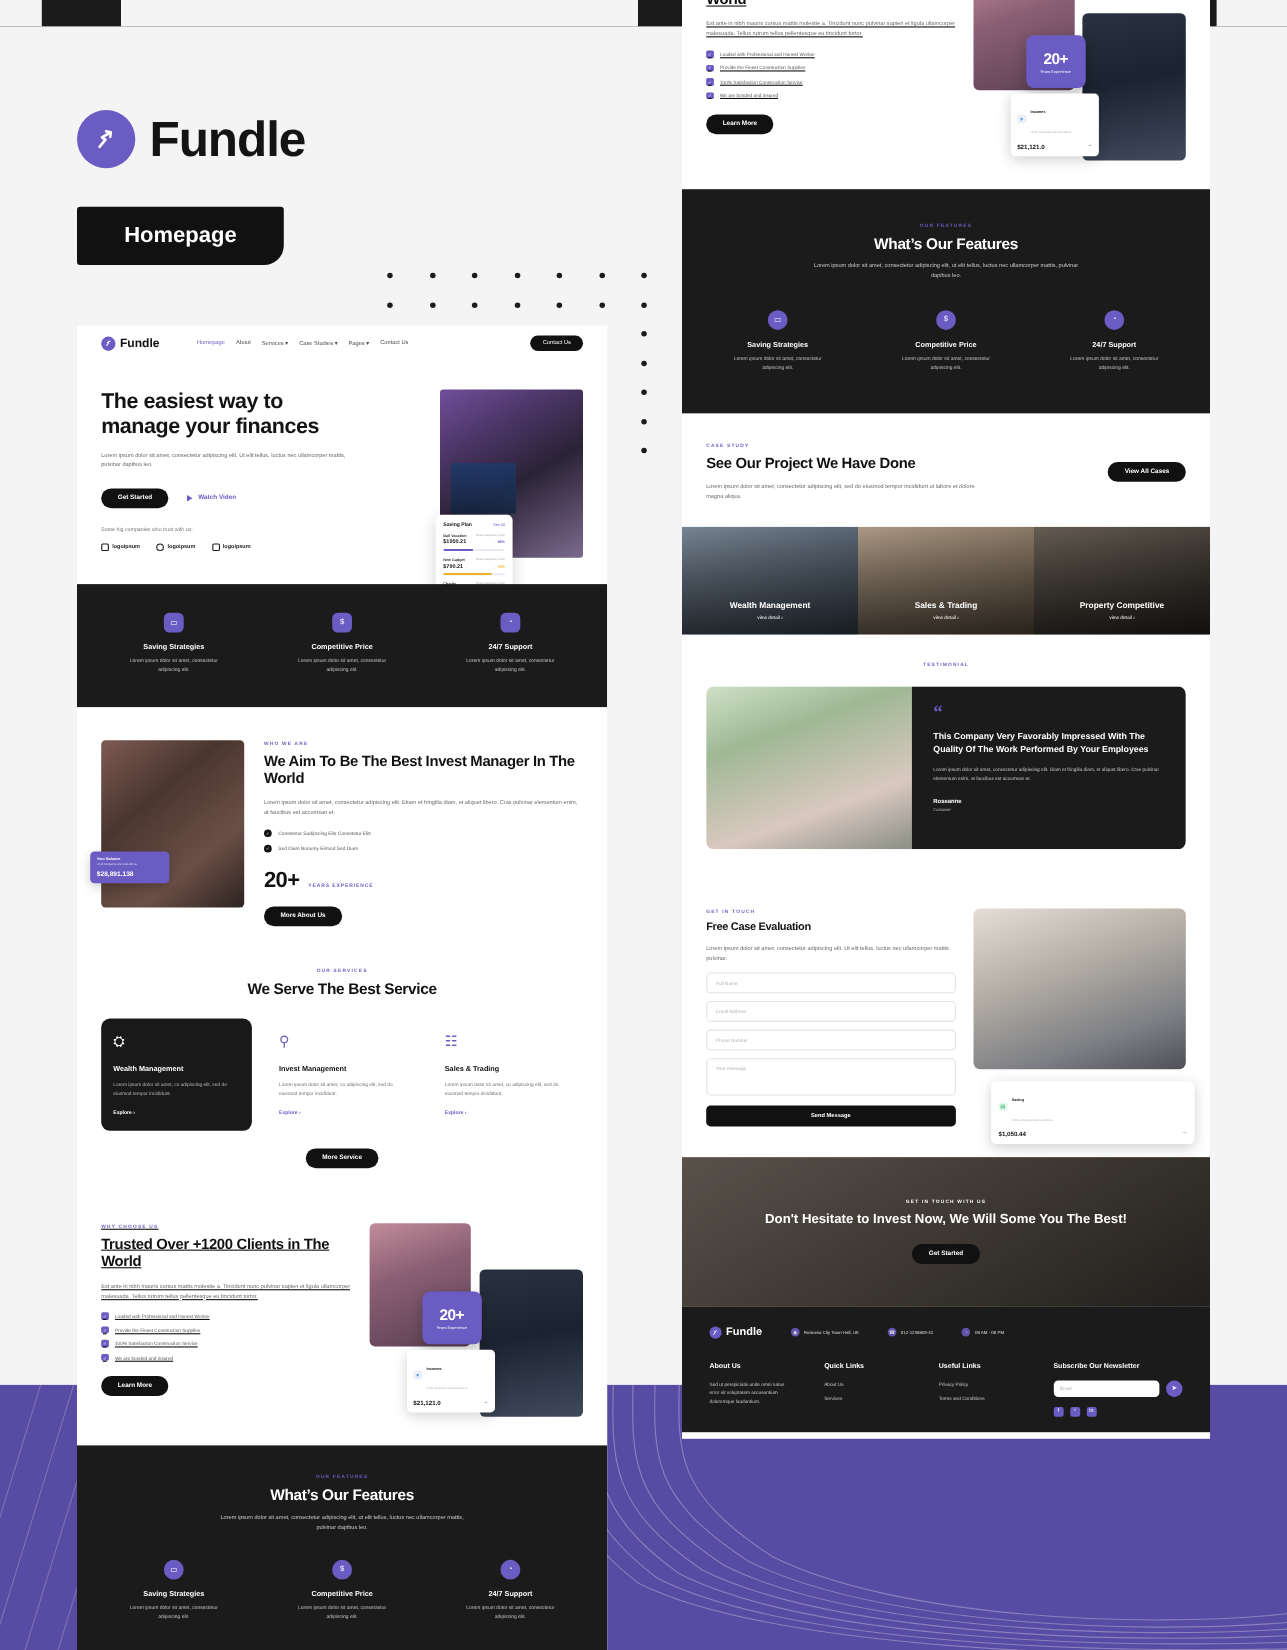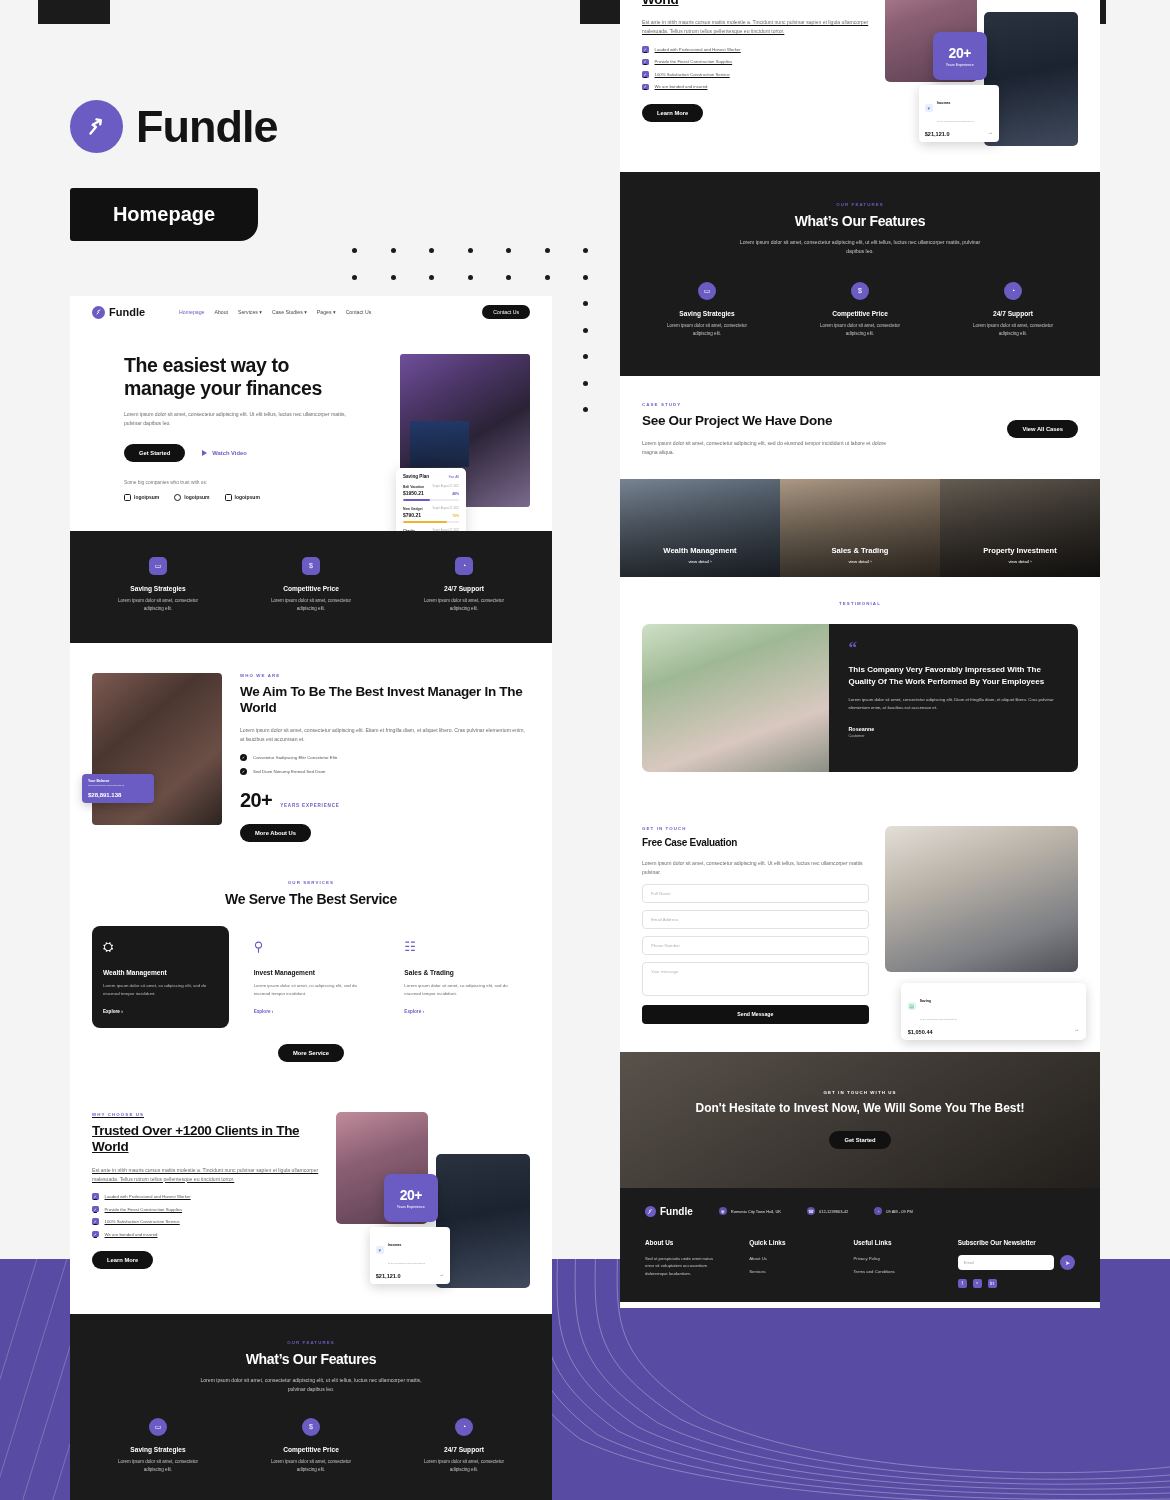--- a/index.html
+++ b/index.html
@@ -46,21 +46,21 @@
   .nav { display:flex; align-items:center; padding:9px 22px; gap:14px; }
   .nav-logo { display:flex; align-items:center; gap:4px; font-size:11px; font-weight:bold; color:#111; }
   .nav-logo .m { width:13px; height:13px; border-radius:50%; background:#6b5cc4; display:flex; align-items:center; justify-content:center; }
   .nav-links { display:flex; gap:10px; margin-left:20px; align-items:center; }
   .nav-links span { font-size:5.2px; color:#4a4a4a; white-space:nowrap; }
   .nav-links span.active { color:#6b5cc4; }
   .nav-cta { margin-left:auto; background:#111; color:#fff; font-size:5.2px; padding:4px 11px; border-radius:20px; }
 
   
   .hero { display:flex; padding:26px 22px 30px; position:relative; }
-  .hero-l { width:52%;margin-left:32px; }
+  .hero-l { width:52%; }
   .h1 { font-size:19.5px; font-weight:bold; line-height:1.18; letter-spacing:-0.4px; color:#131313; }
   .para { font-size:5.1px; color:#6a6a6a; line-height:1.75; margin-top:10px; }
   .btnrow { display:flex; align-items:center; gap:17px; margin-top:16px; }
   .btn-dark { background:#111; color:#fff; font-size:5.8px; font-weight:bold; padding:6px 15px; border-radius:20px; }
   .btn-link { display:flex; align-items:center; gap:5px; font-size:5.8px; color:#6b5cc4; font-weight:bold; }
   .tri { width:0;height:0;border-left:5px solid #6b5cc4;border-top:3px solid transparent;border-bottom:3px solid transparent; }
   .trust { font-size:4.8px; color:#777; margin-top:18px; }
   .logos { display:flex; gap:15px; margin-top:9px; }
   .logos .lg { display:flex; align-items:center; gap:3px; font-size:5px; font-weight:bold; color:#1b1b1b; }
   .lgmark { width:7px;height:7px;border:1.2px solid #1b1b1b;border-radius:1.5px; }
@@ -617,21 +617,21 @@
     <div class="case-cards">
       <div class="case-card cc1">
         <div class="case-t">Wealth Management</div>
         <div class="case-l">view detail ›</div>
       </div>
       <div class="case-card cc2">
         <div class="case-t">Sales &amp; Trading</div>
         <div class="case-l">view detail ›</div>
       </div>
       <div class="case-card cc3">
-        <div class="case-t">Property Investment</div>
+        <div class="case-t">Property Competitive</div>
         <div class="case-l">view detail ›</div>
       </div>
     </div>
   </div>
 
   <div class="sec white tst">
     <div class="eyebrow">TESTIMONIAL</div>
     <div class="tst-box">
       <div class="tst-img"></div>
       <div class="tst-txt">

